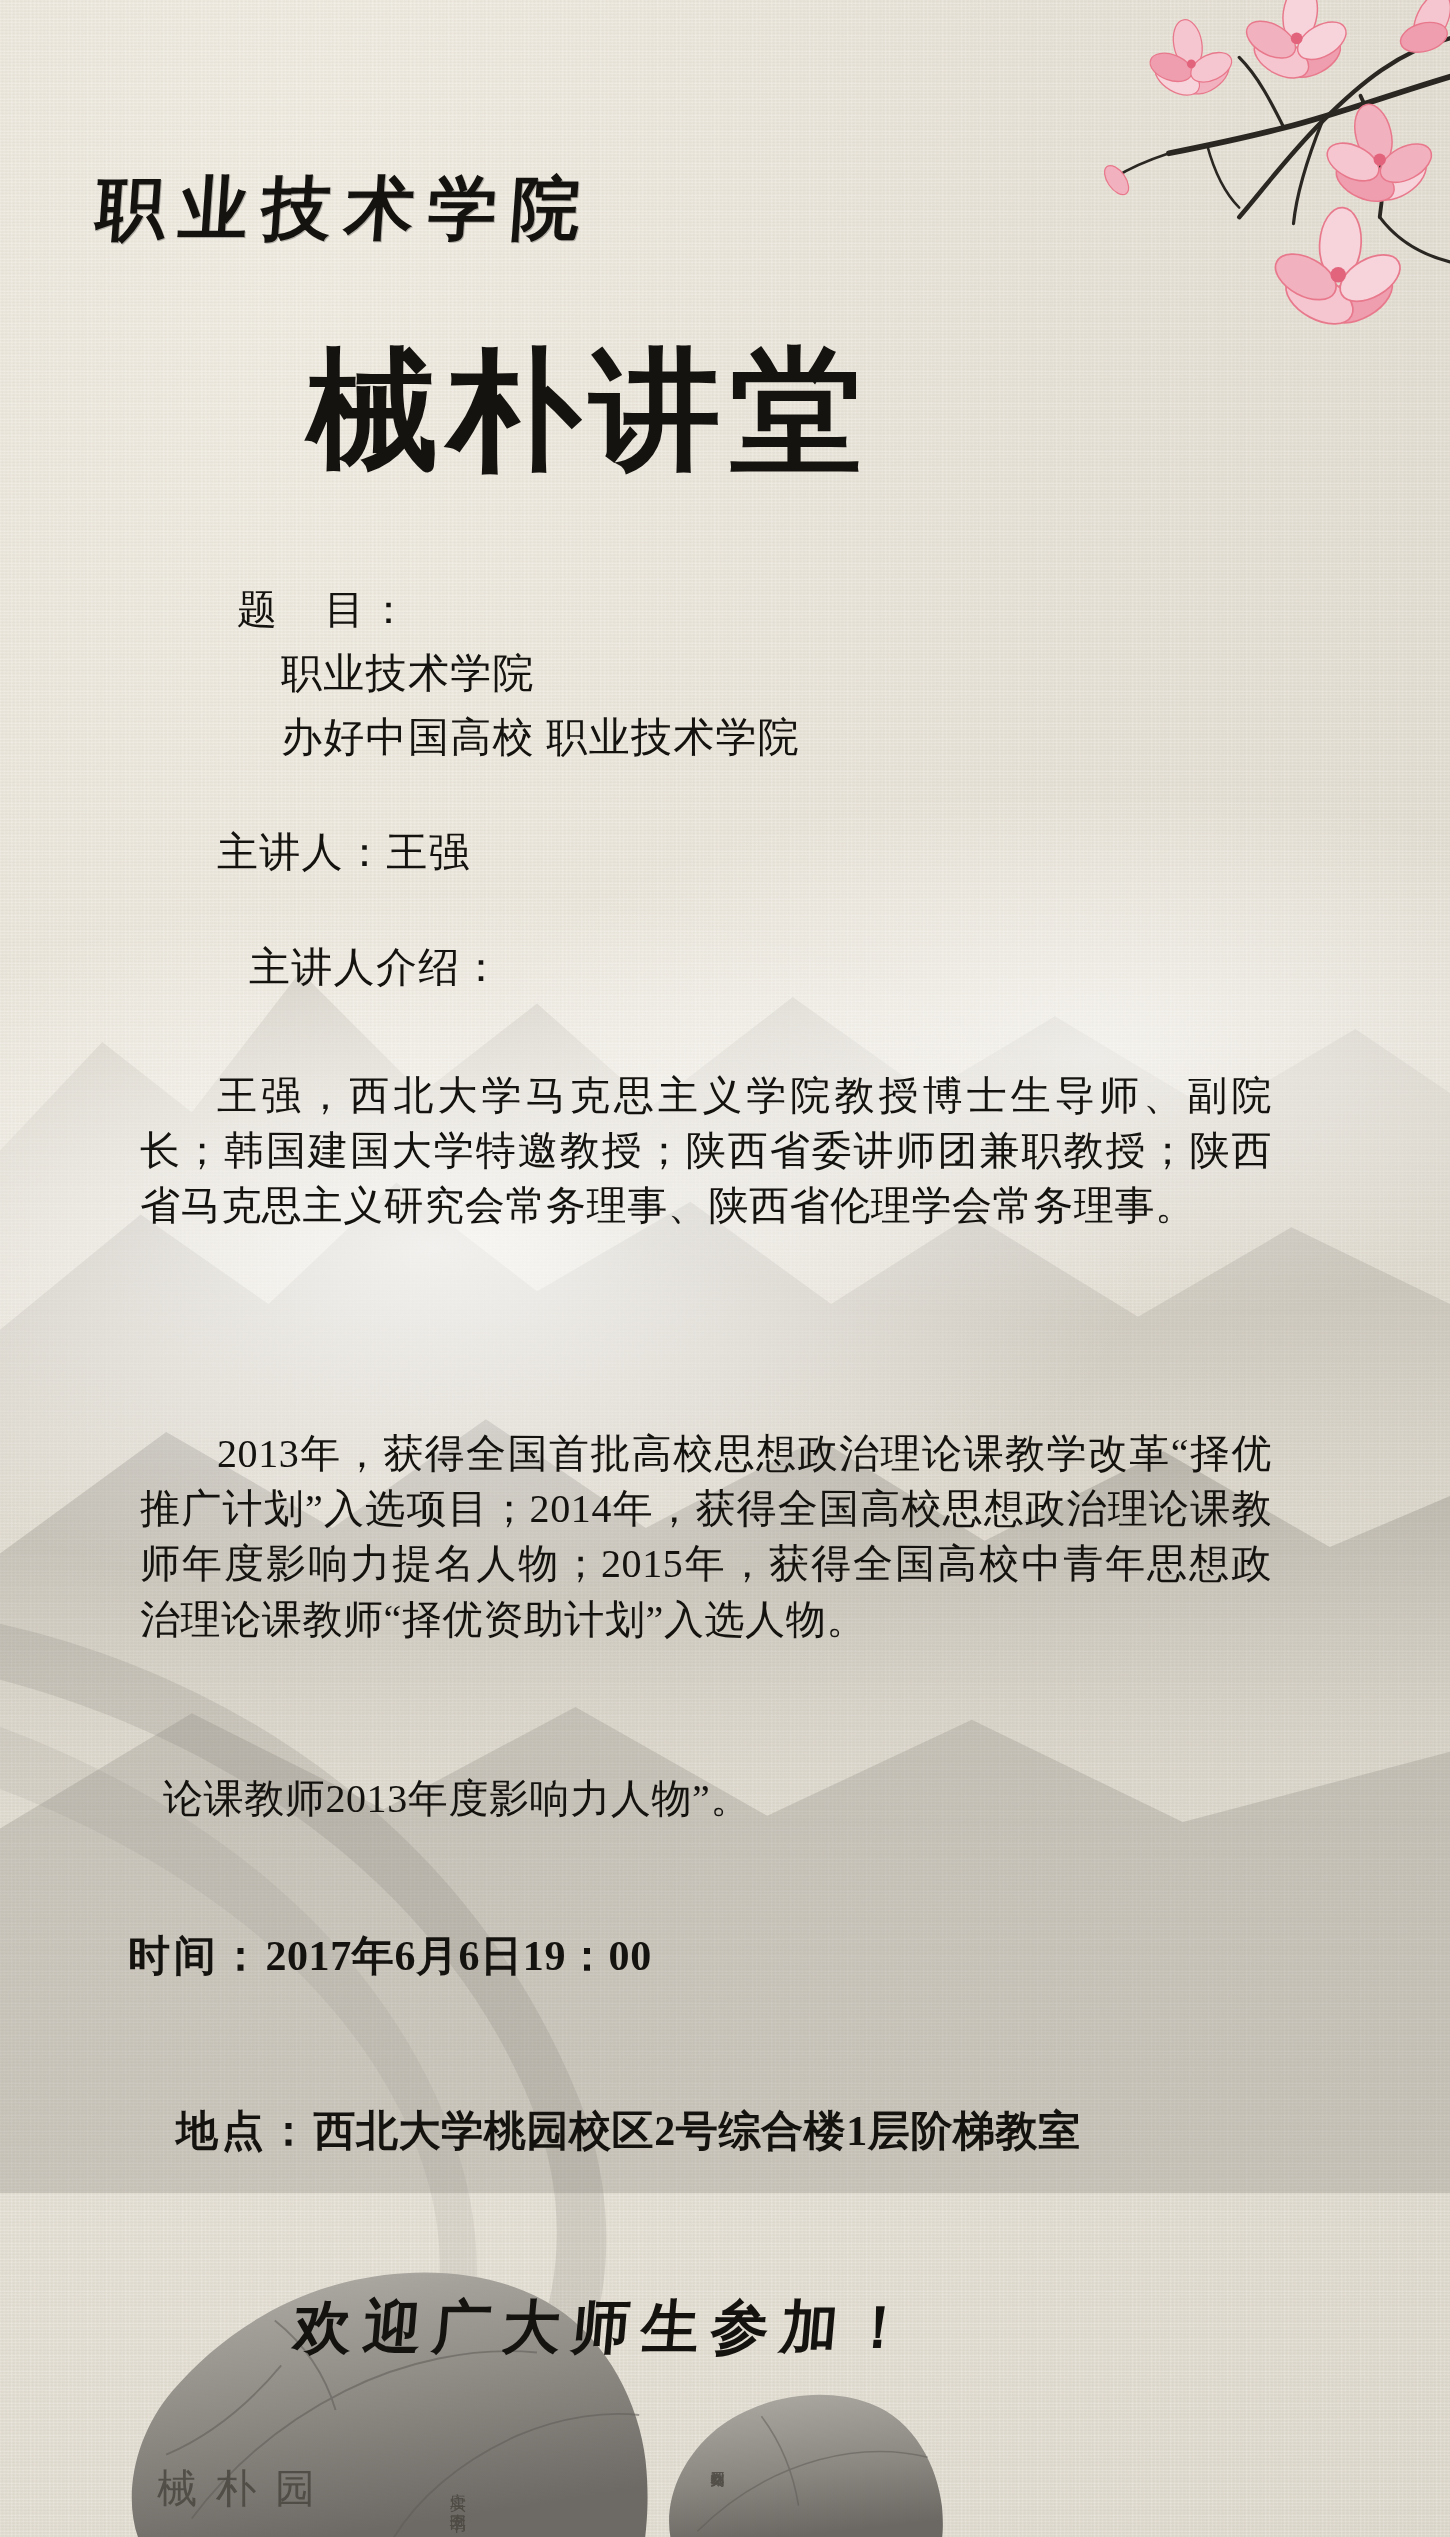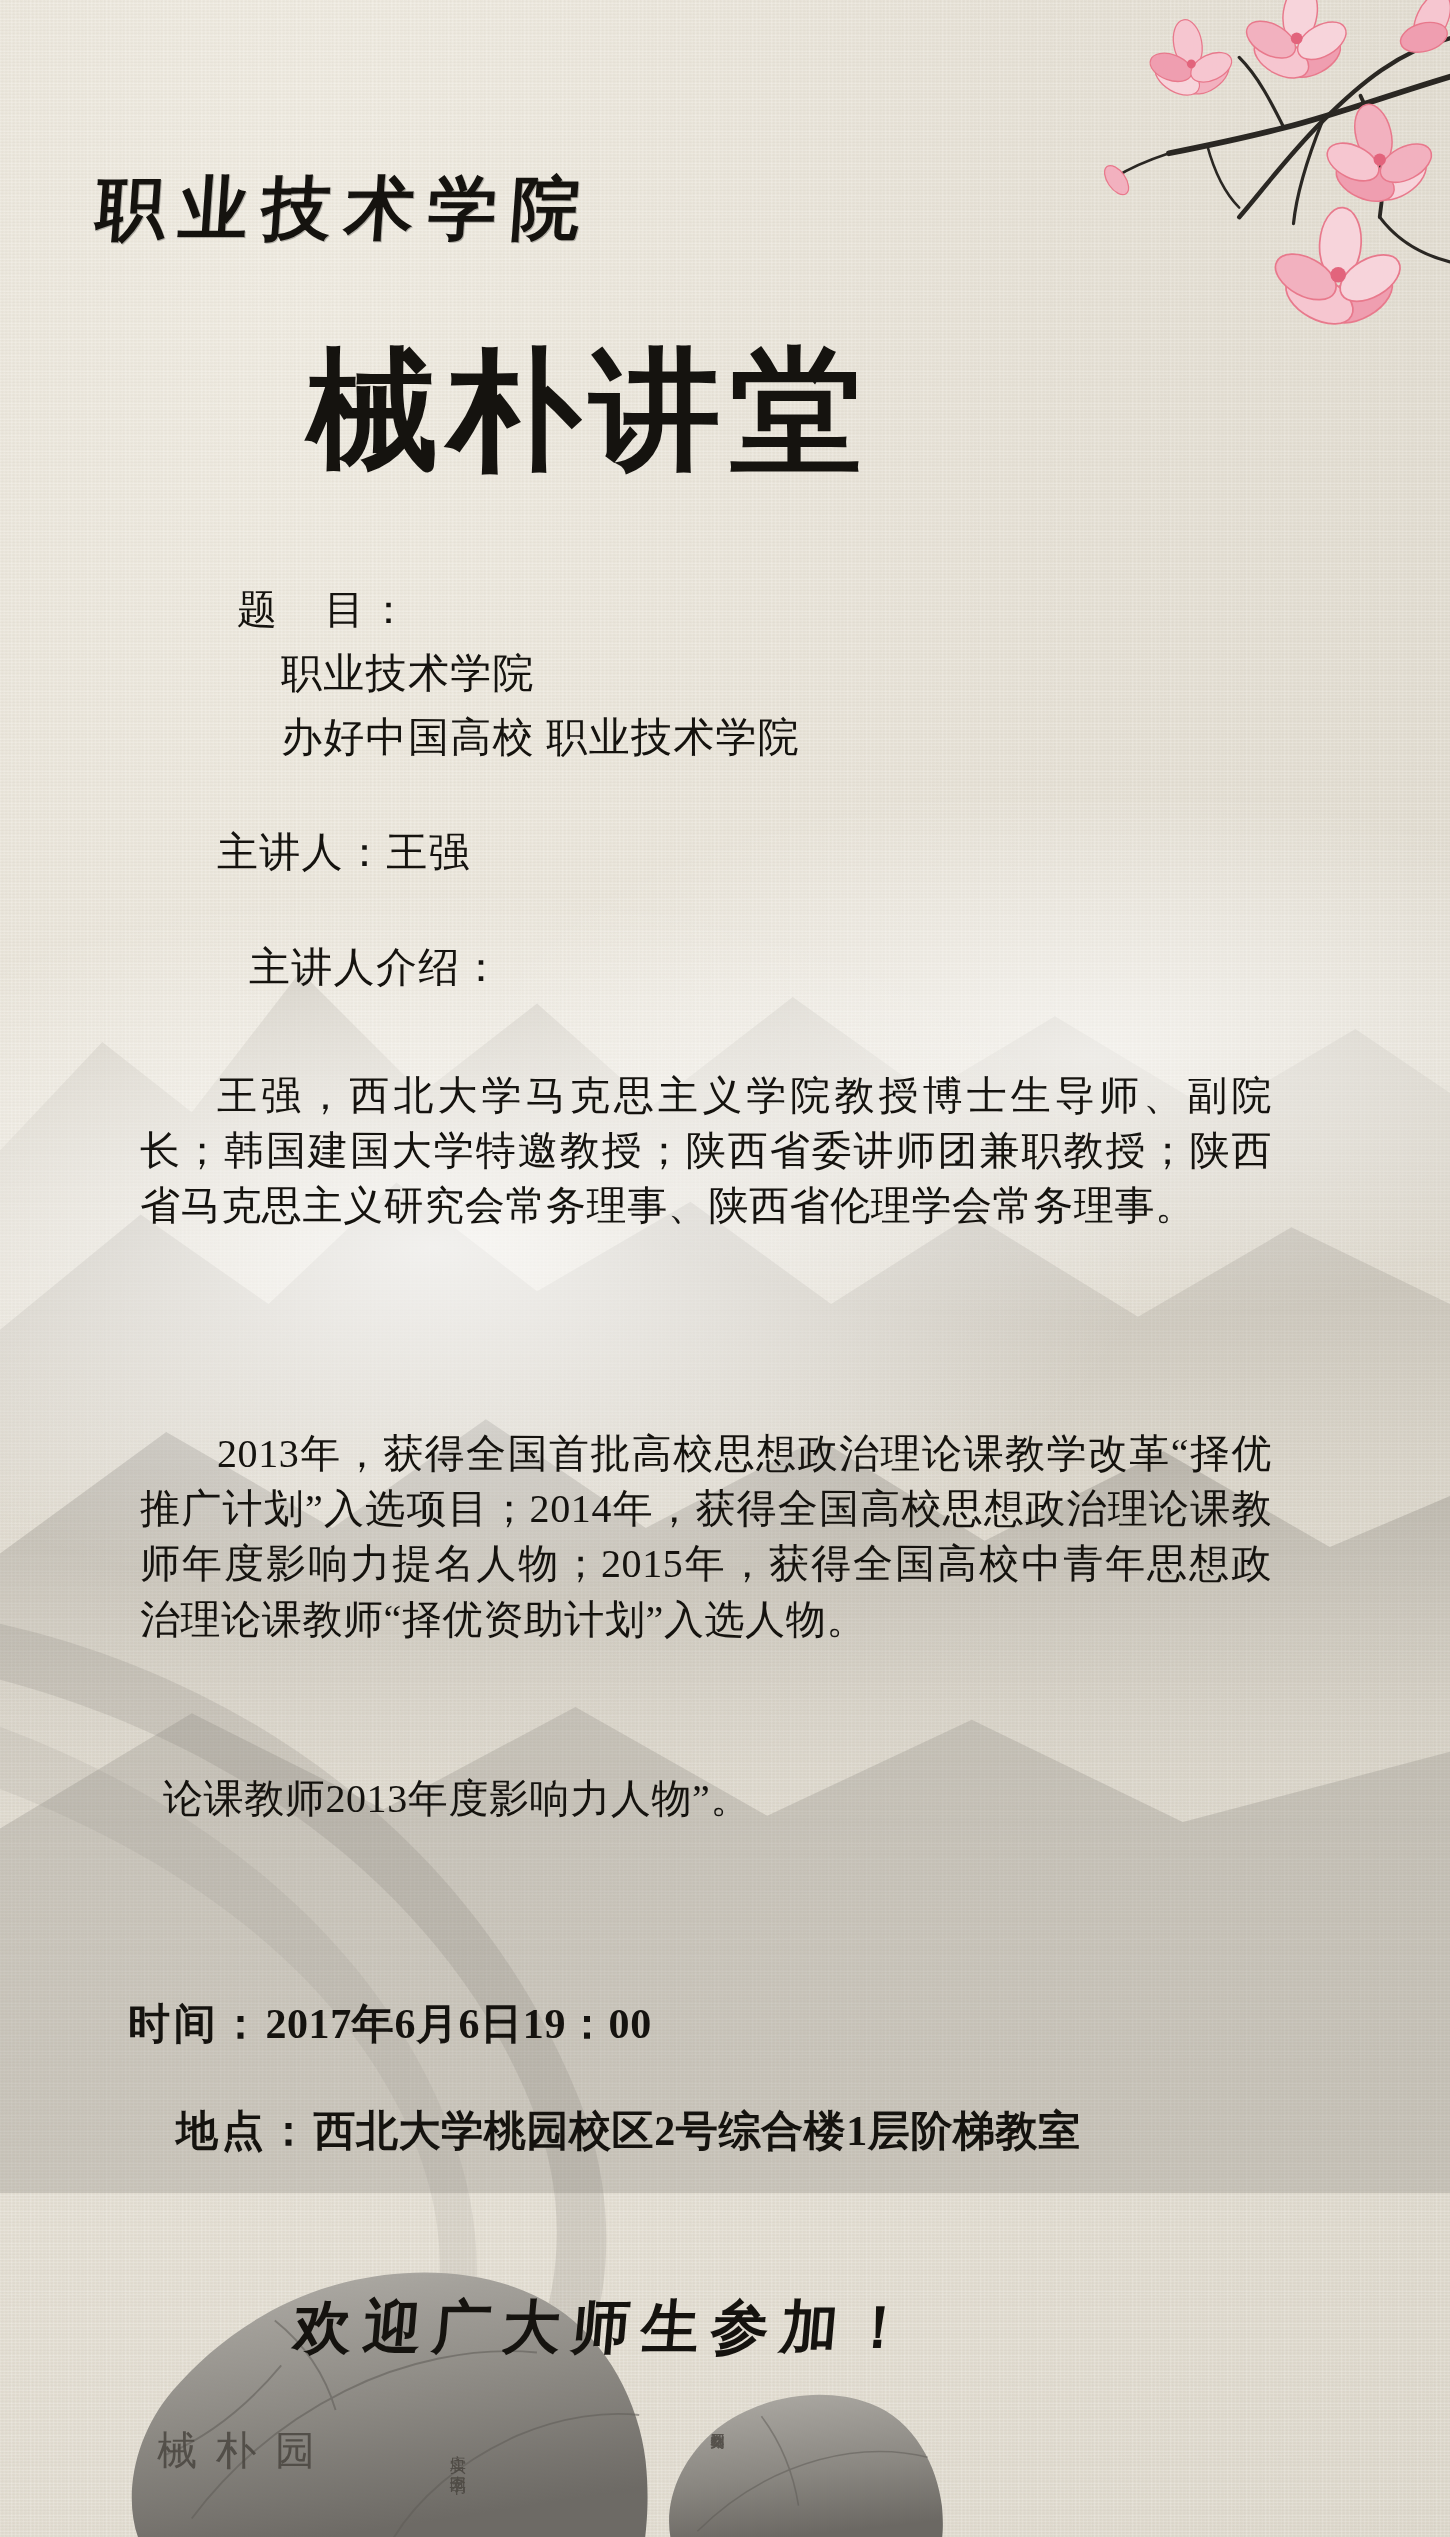--- a/index.html
+++ b/index.html
@@ -153,21 +153,21 @@
     line-height: 1.38;
     letter-spacing: 0.6px;
   }
   .info-time, .info-place {
     position: absolute;
     left: 128px;
     font-size: 42px;
     font-weight: bold;
     letter-spacing: 0.6px;
   }
-  .info-time { top: 1996px; text-align: center; }
+  .info-time { top: 1928px; text-align: center; }
   .info-place { top: 2103px; margin-left: 48px; }
   .info-label { letter-spacing: 3.8px; }
   .welcome {
     position: absolute;
     left: 294px;
     top: 2289px;
     font-size: 58px;
     font-weight: bold;
     letter-spacing: 11.5px;
     font-family: "DejaVu Serif", "Liberation Serif", serif;
@@ -188,20 +188,21 @@
     top: 2378px;
     width: 288px;
     height: 166px;
   }
   .rock-big svg, .rock-small svg { width: 100%; height: 100%; }
   .rock-carve {
     position: absolute;
     font-family: "DejaVu Serif", "Liberation Serif", serif;
     color: #4a4640;
     opacity: .85;
+    margin-top: 38px;
   }
   .rock-carve-1 { left: 157px; top: 2423px; font-size: 40px; letter-spacing: 19px; }
   .rock-carve-2 { left: 448px; top: 2442px; font-size: 16.6px; letter-spacing: 1.3px; line-height: 1.1; writing-mode: vertical-rl; }
   .rock-carve-3 { left: 710px; top: 2423px; font-size: 14px; line-height: 1.15; writing-mode: vertical-rl; }
 </style>
 </head>
 <body>
 
 <div class="poster">
 

